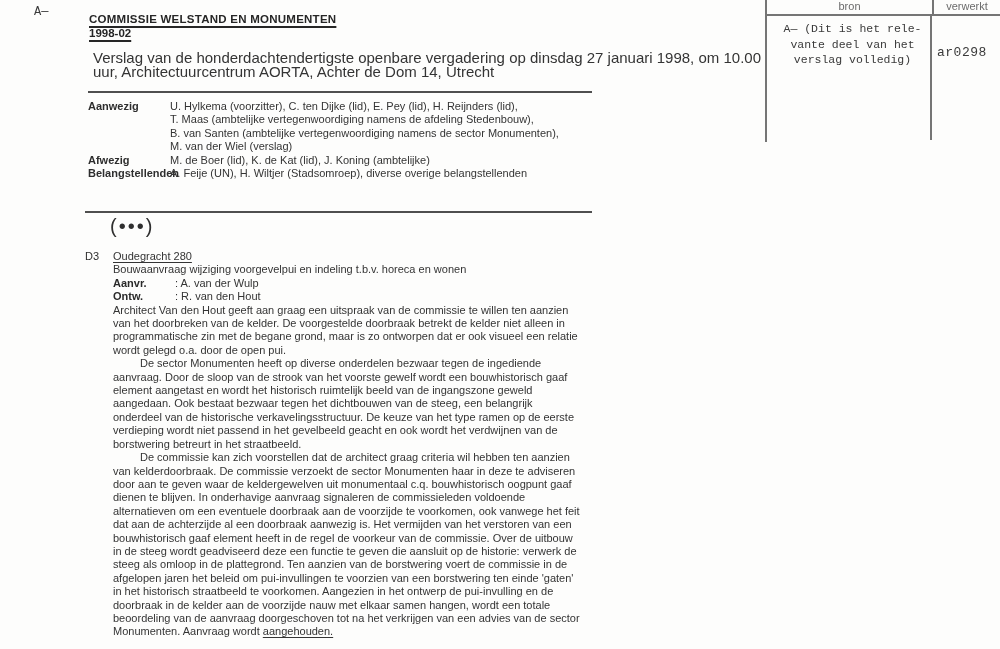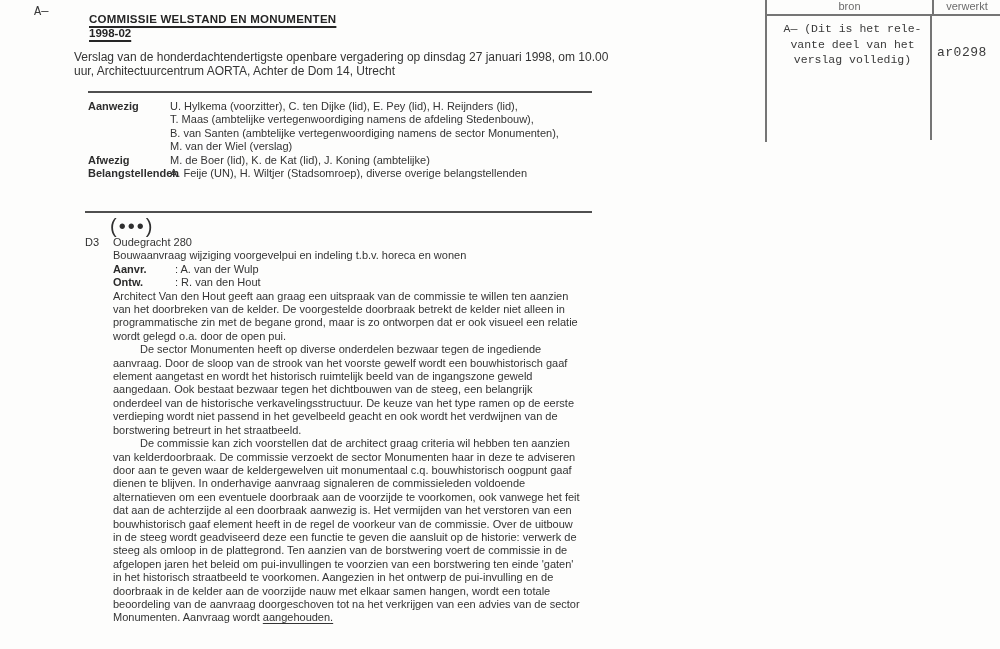--- a/index.html
+++ b/index.html
@@ -17,41 +17,41 @@
   .mono{font-family:"Liberation Mono","DejaVu Sans Mono",monospace;color:#3a3a3a;}
 
   #margin-mark{left:34px;top:5px;font-size:12px;}
 
   
   #doc-title{left:89px;top:13px;font-size:11.5px;font-weight:bold;letter-spacing:.25px;color:#262626;
              text-decoration:underline;text-underline-offset:2.5px;text-decoration-thickness:1.5px;}
   #doc-number{left:89px;top:27px;font-size:11.5px;font-weight:bold;color:#262626;
              text-decoration:underline;text-underline-offset:2.5px;text-decoration-thickness:1.5px;}
 
-  #intro{left:74px;top:51px;width:520px;font-size:12px;line-height:13.5px;}
+  #intro{left:93px;top:51px;width:520px;font-size:15px;line-height:13.5px;}
   #intro > div{white-space:nowrap;}
 
   .rule{height:2px;background:#4f4f4f;}
   #hr1{left:88px;top:91px;width:504px;}
   #hr2{left:85px;top:211px;width:507px;}
 
   
   #attendance{left:88px;top:100px;width:560px;font-size:11px;line-height:13.4px;}
   .att-row{display:flex;}
   .att-label{width:82px;flex-shrink:0;font-weight:600;white-space:nowrap;color:#2e2e2e;}
   .att-lines{flex:1;}
   .att-lines > div{white-space:nowrap;}
 
   #ellipsis{left:110px;top:215px;font-size:20px;letter-spacing:2px;color:#2f2f2f;}
 
   
-  #item{left:85px;top:236px;width:560px;font-size:11px;line-height:13.4px;display:flex;}
+  #item{left:85px;top:250px;width:560px;font-size:11px;line-height:13.4px;display:flex;}
   #item-code{width:28px;flex-shrink:0;color:#2e2e2e;}
   #item-content{flex:1;}
-  #item-address{text-underline-offset:2px;display:inline-block;}
+  #item-address{text-decoration:underline;text-underline-offset:2px;display:inline-block;}
   .fld-label{display:inline-block;width:62px;font-weight:bold;color:#2a2a2a;}
   .para > div{white-space:nowrap;}
   .para.indent > div:first-child{text-indent:27px;}
   #closing-line{white-space:nowrap;}
   #closing-underlined{text-decoration:underline;text-underline-offset:2px;}
 
   
   #sidebar{left:765px;top:0;width:235px;height:142px;border-left:2px solid #757575;box-sizing:border-box;}
   #sb-head{display:flex;height:14px;border-bottom:2px solid #757575;font-size:11px;color:#6b6b6b;}
   #sb-head-bron{width:165px;border-right:2px solid #757575;text-align:center;}

